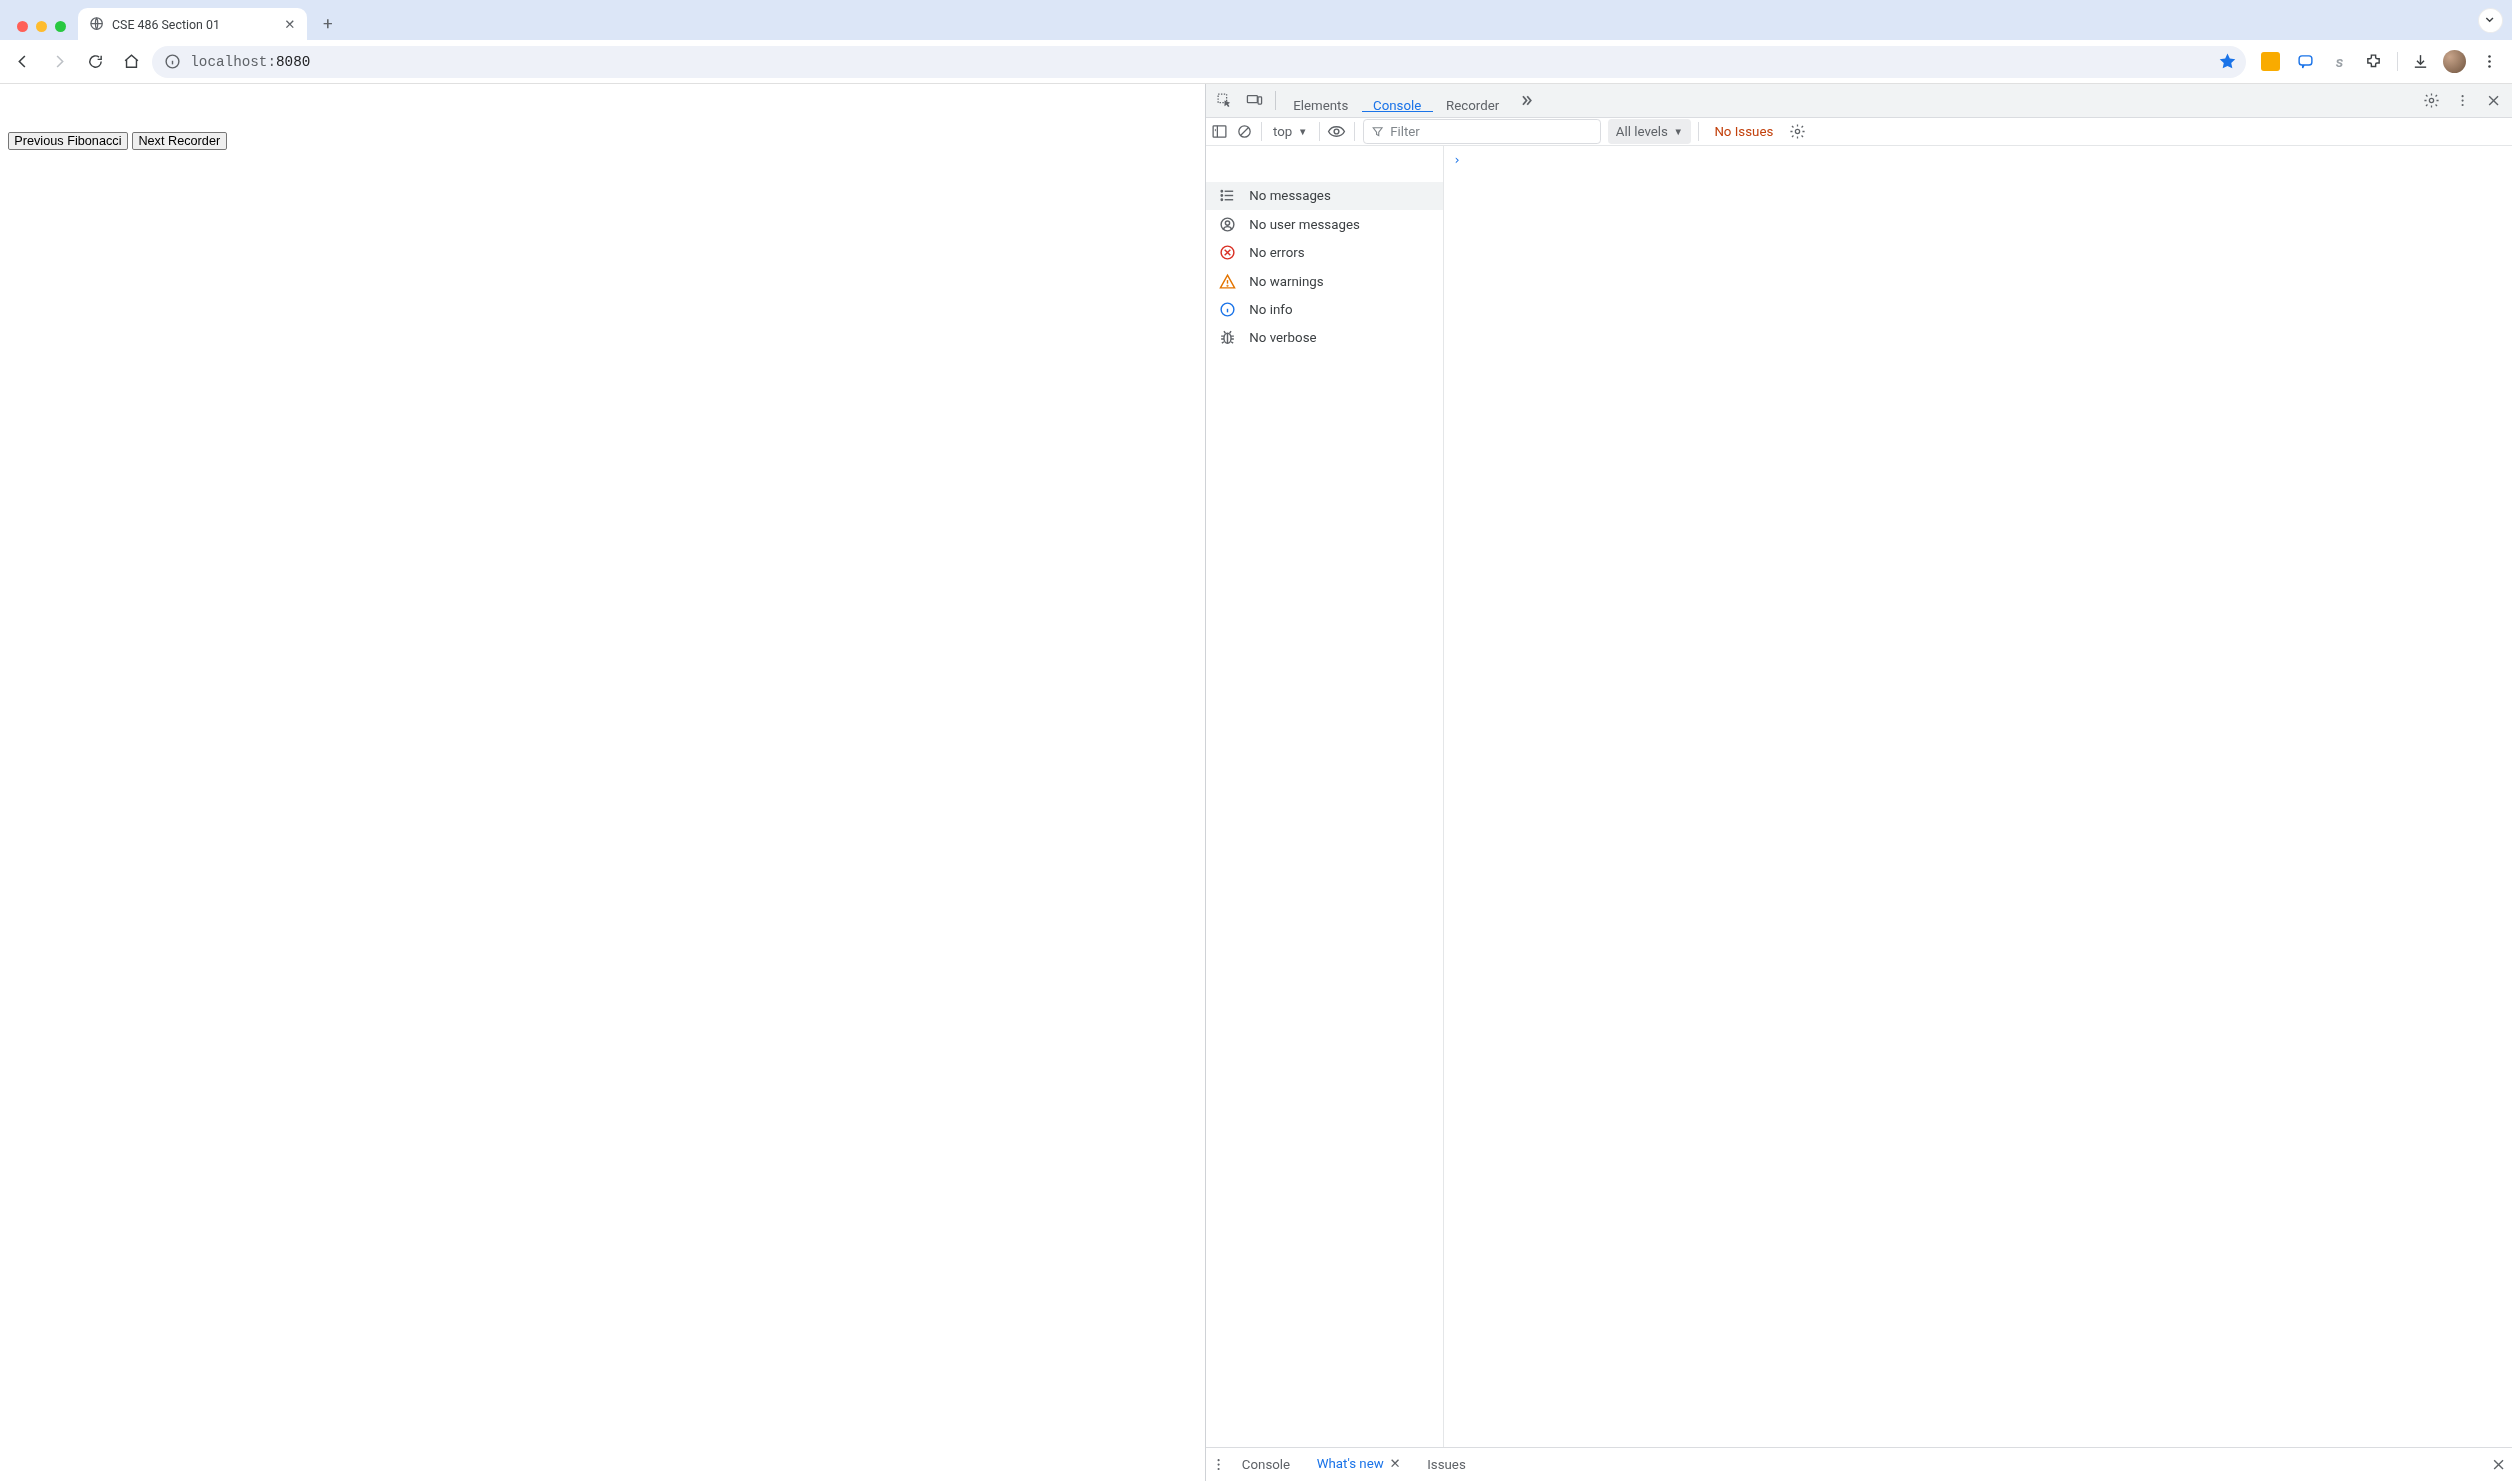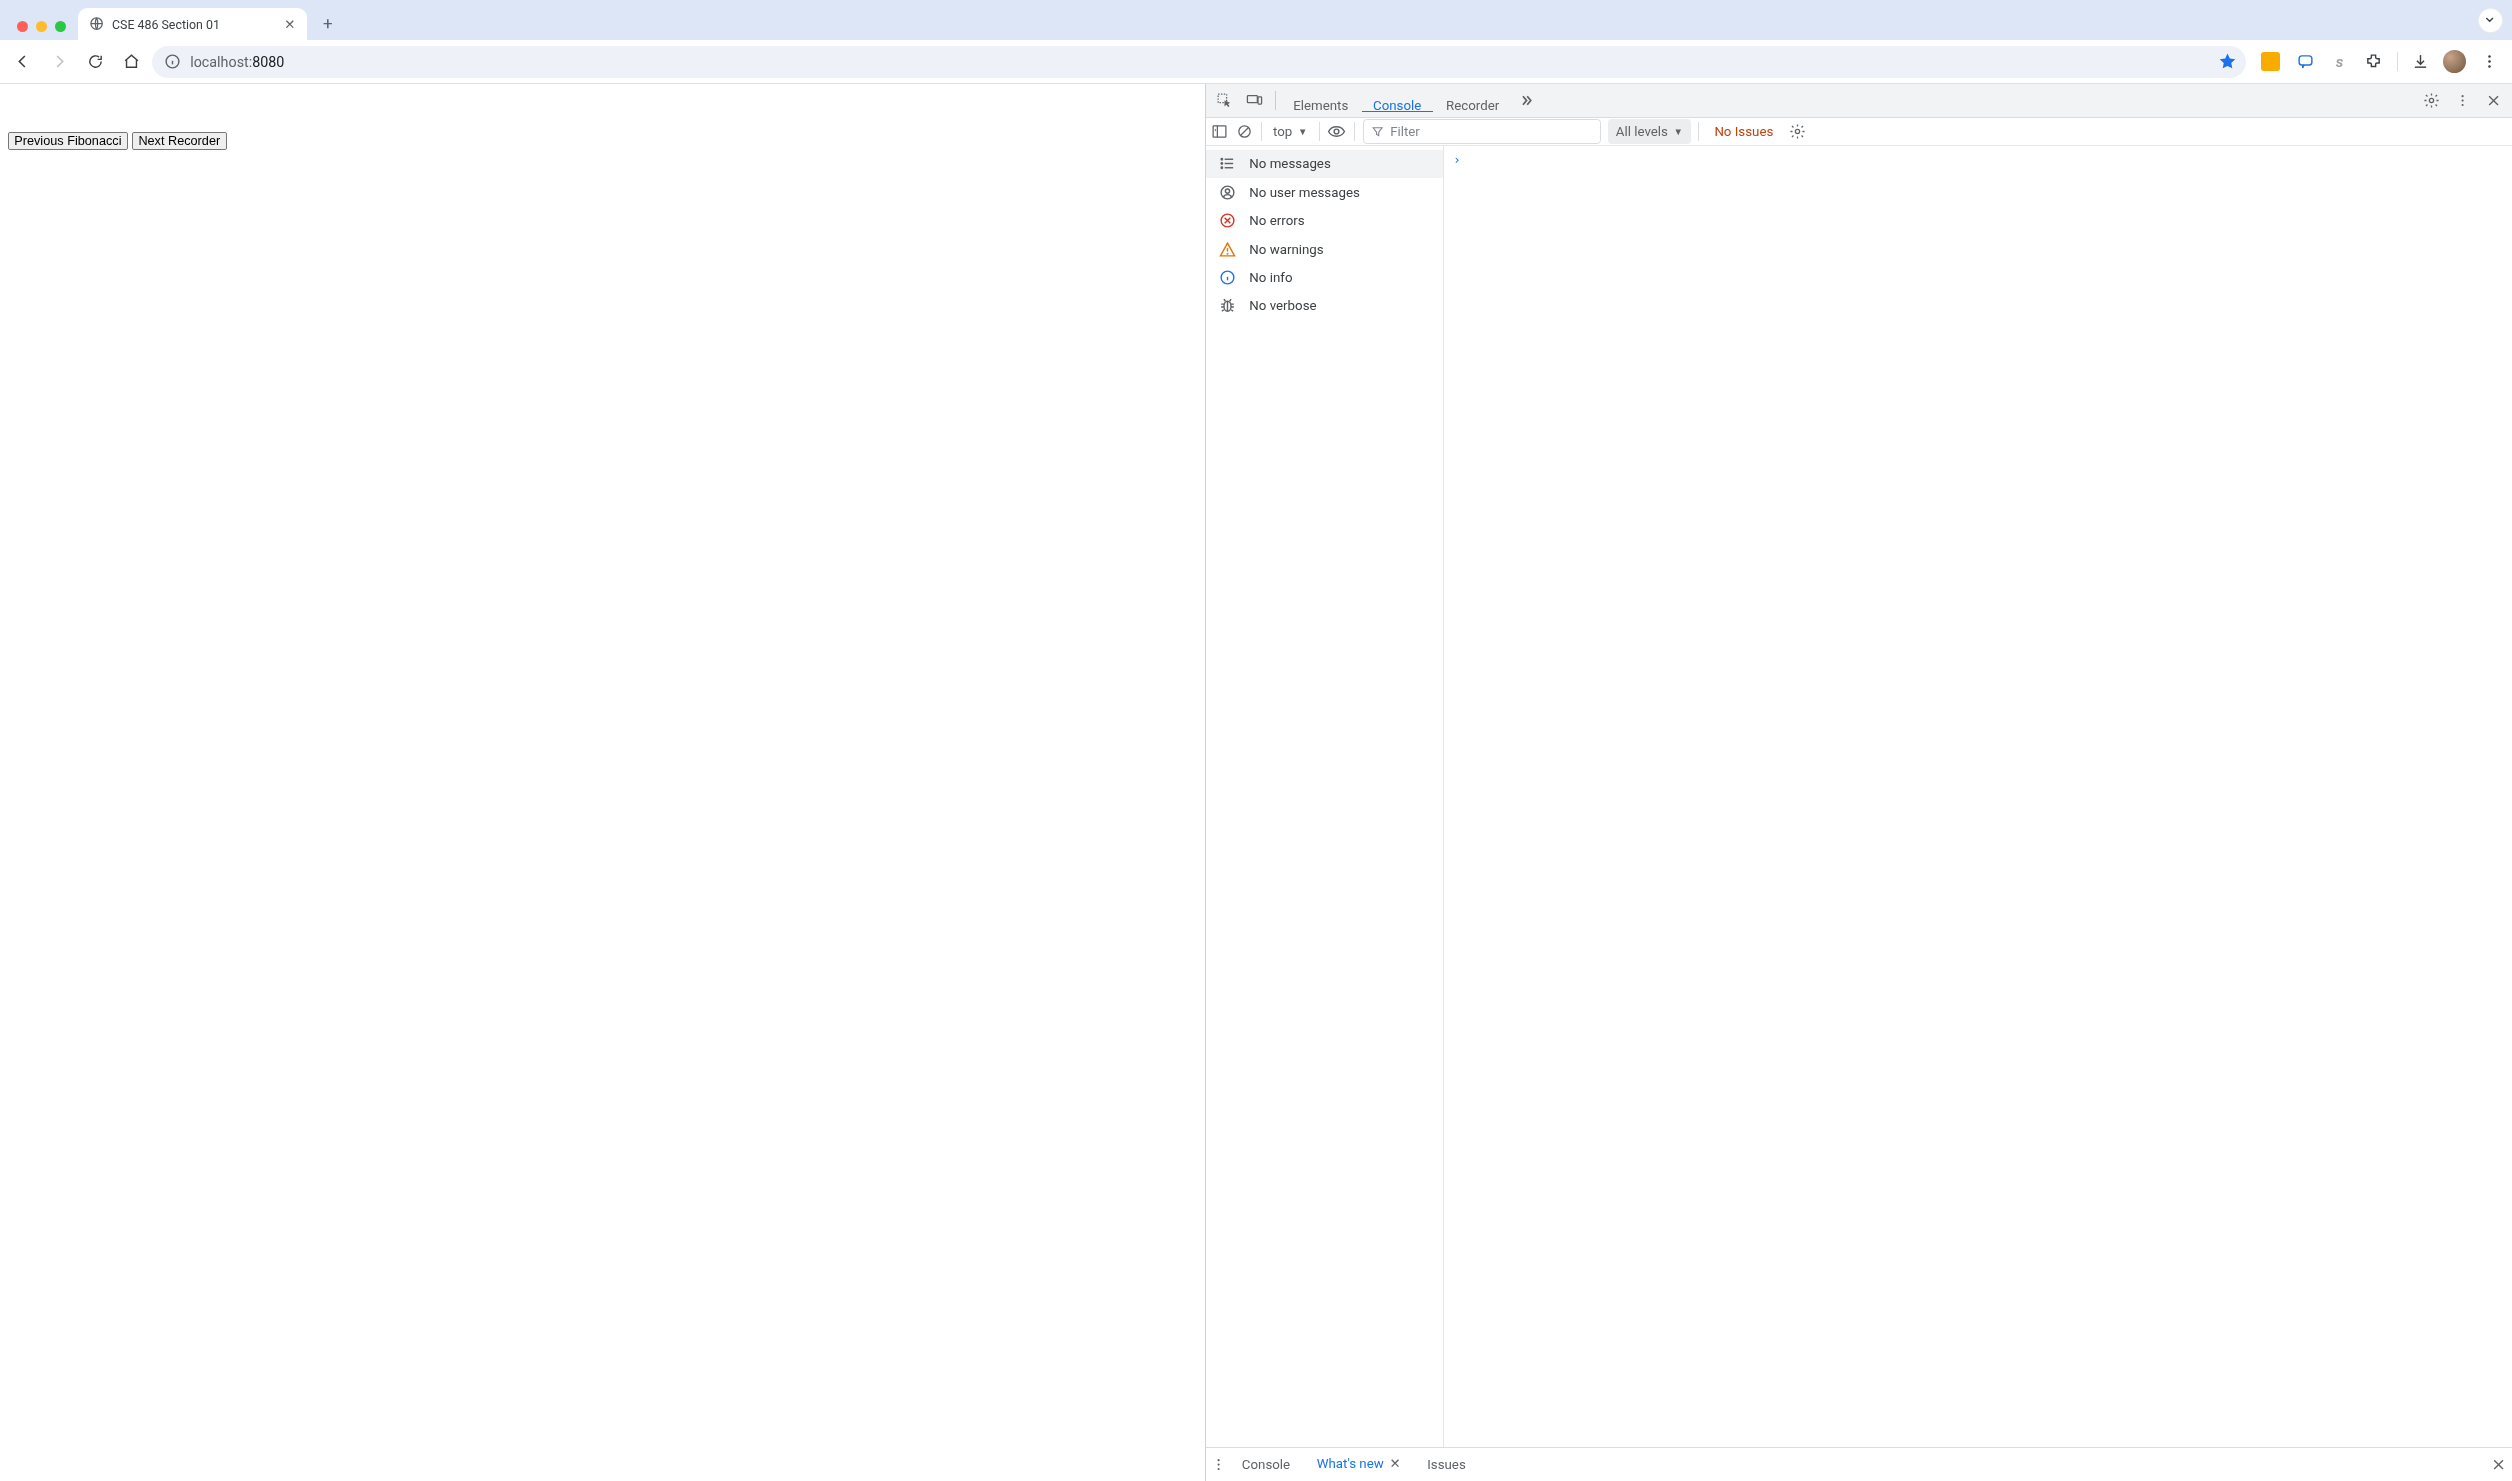--- a/index.html
+++ b/index.html
@@ -88,20 +88,21 @@
 
   .omnibox {
     flex: 1;
     height: 32px;
     border-radius: 16px;
     background: #eef1f8;
     display: flex; align-items: center;
     padding: 0 9.5px 0 11.4px;
     gap: 9.5px;
     color: #3c4043;
+    font-family: Liberation Mono, monospace;
   }
   .omnibox .info-ic { color: #5f6368; width:17px; height:17px; }
   .omnibox .addr { flex: 1; font-size: 14.3px; color: #202124; }
   .omnibox .addr .dim { color: #5f6368; }
   .omnibox .star { color: #1a73e8; }
 
   .right-icons { display: flex; align-items: center; gap: 3.8px; padding-left: 3.8px; }
   .chip { width: 19px; height: 19px; border-radius: 2.9px; }
   .chip.yellow { background: #f9ab00; }
   .avatar { width: 23px; height: 23px; border-radius: 50%; background: radial-gradient(circle at 30% 30%, #c8a48a, #6e533e); }
@@ -215,21 +216,21 @@
     border-right: 1px solid #e4e6e8;
     background: #fff;
     padding: 3.8px 0;
     overflow: auto;
   }
   .sidebar .row {
     display: flex; align-items: center; gap: 13.3px;
     padding: 5.7px 13.3px;
     font-size: 13.3px; color: #3c4043;
   }
-  .sidebar .row.sel { background: #f1f3f4; }
+  .sidebar .row.sel { background: #f1f3f4; margin-top: 32px; }
   .sidebar .row .ic { width: 17px; height: 17px; display: inline-flex; align-items: center; justify-content: center; }
   .ic.err { color: #d93025; }
   .ic.warn { color: #e37400; }
   .ic.info { color: #1a73e8; }
   .ic.bug, .ic.list, .ic.user { color: #5f6368; }
 
   .conmain {
     flex: 1;
     padding: 5.7px 9.5px;
   }

